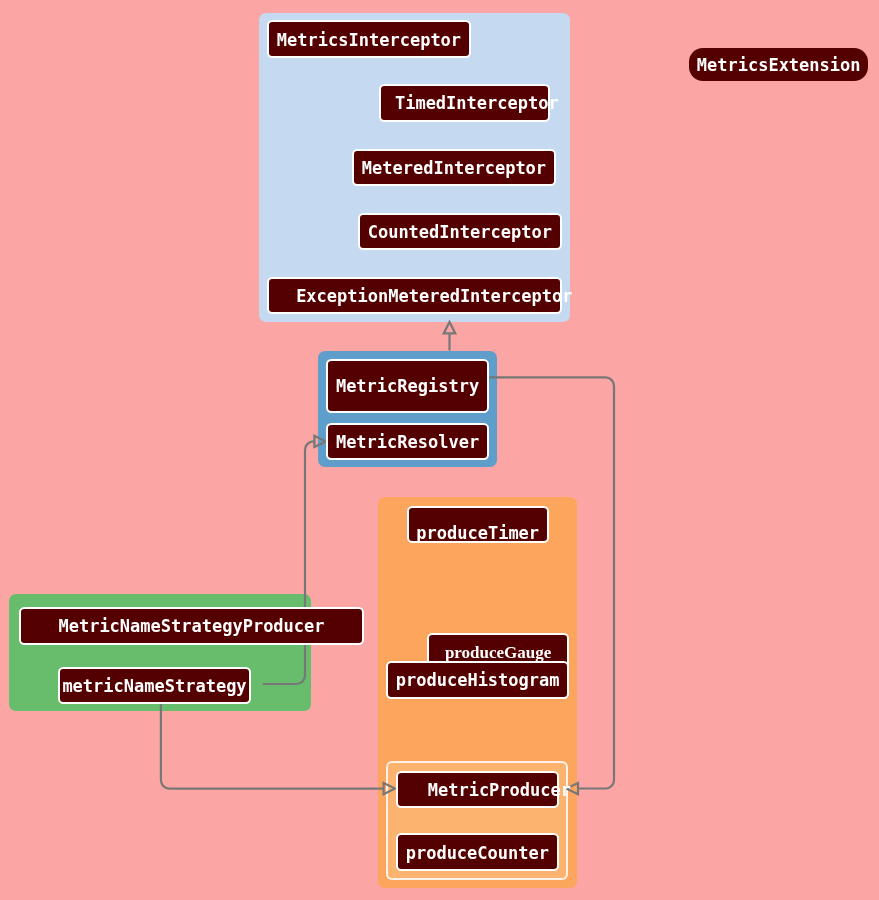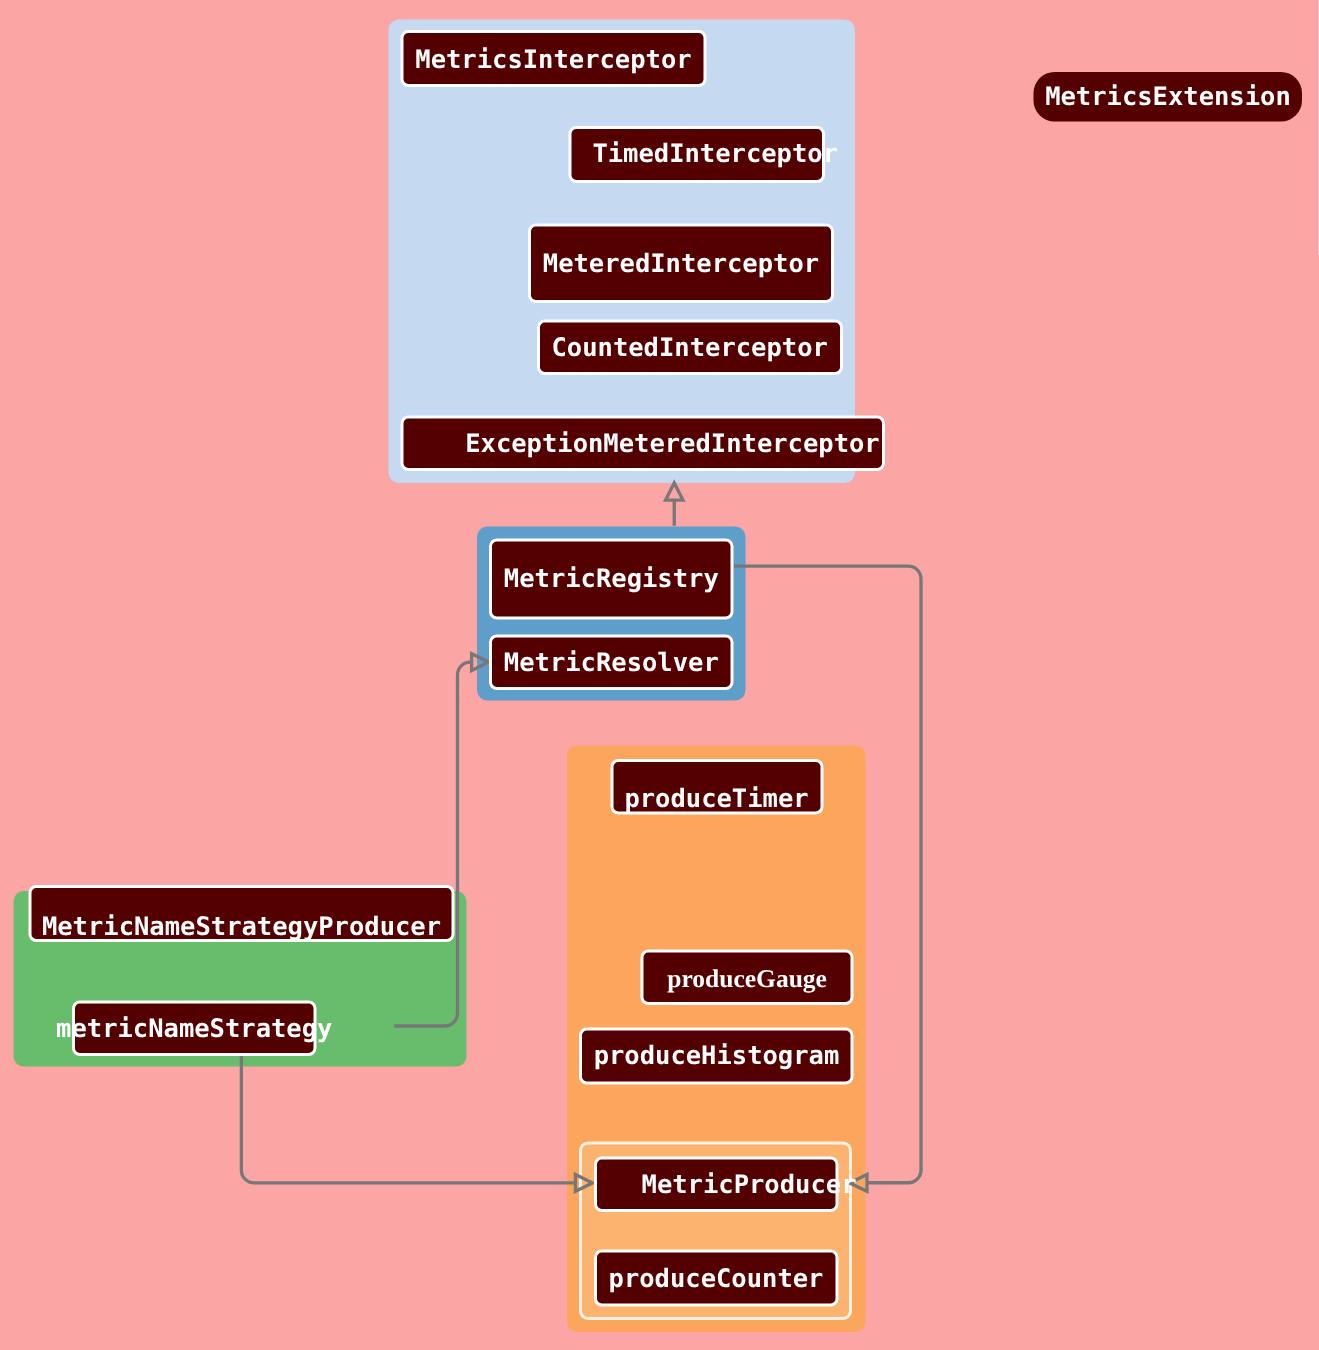--- a/index.html
+++ b/index.html
@@ -34,52 +34,52 @@
     <polygon points="325.8,441.4 314.4,435.8 314.4,447.0" fill="none" stroke="#777777" stroke-width="2.2" stroke-linejoin="miter"></polygon>
     <path d="M160.9,703.2 V780.1 a8.5,8.5 0 0 0 8.5,8.5 H383.6" fill="none" stroke="#777777" stroke-width="2.2" stroke-linecap="butt"></path>
     <polygon points="395.0,788.6 383.6,783.0 383.6,794.2" fill="none" stroke="#777777" stroke-width="2.2" stroke-linejoin="miter"></polygon>
   </svg>
   <div class="node" style="left:267.2px;top:20.4px;width:203.6px;height:37.6px;">
       <span>MetricsInterceptor</span>
     </div>
   <div class="node" style="left:379.3px;top:84.1px;width:171px;height:37.6px;padding-left:24px;">
       <span>TimedInterceptor</span>
     </div>
-  <div class="node" style="left:352.2px;top:148.8px;width:203.6px;height:53px;">
+  <div class="node" style="left:352.2px;top:148.8px;width:203.6px;height:37px;">
       <span>MeteredInterceptor</span>
     </div>
   <div class="node" style="left:358.0px;top:212.7px;width:203.6px;height:37.6px;">
       <span>CountedInterceptor</span>
     </div>
-  <div class="node" style="left:266.8px;top:276.5px;width:323px;height:37.6px;padding-left:40px;">
+  <div class="node" style="left:266.8px;top:276.5px;width:295px;height:37.6px;padding-left:40px;">
       <span>ExceptionMeteredInterceptor</span>
     </div>
   <div class="node plain" style="left:689.3px;top:48.0px;width:178.7px;height:33.0px;">
       <span>MetricsExtension</span>
     </div>
   <div class="node" style="left:326.0px;top:358.8px;width:163.1px;height:54px;">
       <span>MetricRegistry</span>
     </div>
   <div class="node" style="left:326.0px;top:422.7px;width:163.1px;height:37.6px;">
       <span>MetricResolver</span>
     </div>
   <div class="node" style="left:406.6px;top:505.5px;width:142.2px;height:37.6px;align-items:flex-end;">
       <span>produceTimer</span>
     </div>
   <div class="node" style="left:427px;top:632.8px;width:142.2px;height:37.6px;font-family:Liberation Serif, serif;">
       <span>produceGauge</span>
     </div>
-  <div class="node" style="left:385.9px;top:685px;width:183.5px;height:37.6px;text-align:center;">
+  <div class="node" style="left:385.9px;top:661px;width:183.5px;height:37.6px;text-align:center;">
       <span>produceHistogram</span>
     </div>
   <div class="node" style="left:396.0px;top:770.7px;width:162.7px;height:37.6px;padding-left:44px;">
       <span>MetricProducer</span>
     </div>
   <div class="node" style="left:396.0px;top:833.4px;width:162.7px;height:37.6px;">
       <span>produceCounter</span>
     </div>
-  <div class="node" style="left:19.0px;top:590px;width:284px;height:37.6px;align-items:flex-end;">
+  <div class="node" style="left:19.0px;top:607px;width:345px;height:37.6px;">
       <span>MetricNameStrategyProducer</span>
     </div>
-  <div class="node" style="left:48px;top:666.7px;width:163px;height:37.6px;">
+  <div class="node" style="left:58px;top:666.7px;width:193px;height:37.6px;">
       <span>metricNameStrategy</span>
     </div>
 </div>
 
 </body></html>

